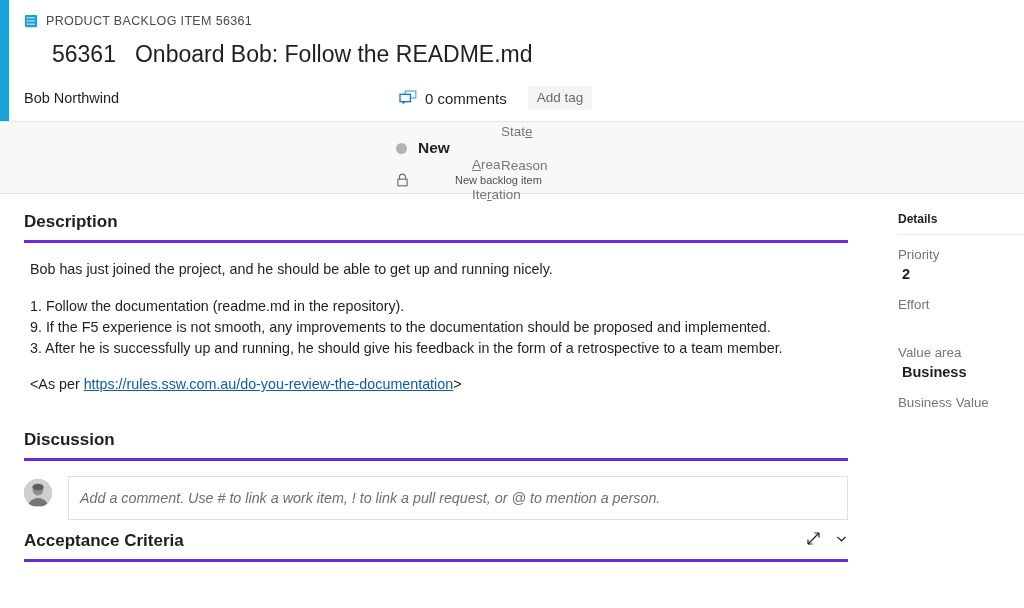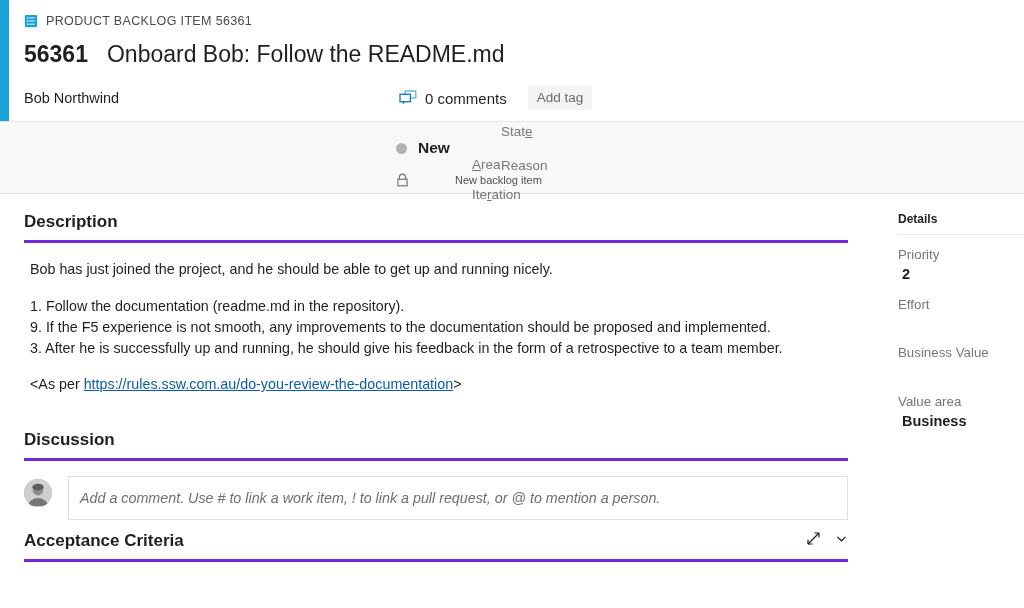--- a/index.html
+++ b/index.html
@@ -61,23 +61,24 @@
   }
 
   .title-row {
     display: flex;
     align-items: baseline;
     margin-top: 9px;
   }
   .wi-id {
     font-size: 23px;
     color: #1f1f1f;
-    font-weight: 700;
+    font-weight: 400;
     margin-right: 19px;
     white-space: nowrap;
+    margin-left: 28px;
   }
   .wi-title {
     font-size: 23px;
     color: #1f1f1f;
     font-weight: 400;
     white-space: nowrap;
   }
 
   .meta-row {
     display: flex;
@@ -432,24 +433,24 @@
         <div class="d-label">Priority</div>
         <div class="d-value">2</div>
       </div>
 
       <div class="d-field">
         <div class="d-label">Effort</div>
         <div class="d-value empty"></div>
       </div>
 
       <div class="d-field">
+        <div class="d-label">Value area</div>
+        <div class="d-value">Business</div>
+      </div>
+
+      <div class="d-field">
         <div class="d-label">Business Value</div>
         <div class="d-value empty"></div>
       </div>
-
-      <div class="d-field">
-        <div class="d-label">Value area</div>
-        <div class="d-value">Business</div>
-      </div>
     </div>
 
   </div>
 </div>
 
 </body></html>

